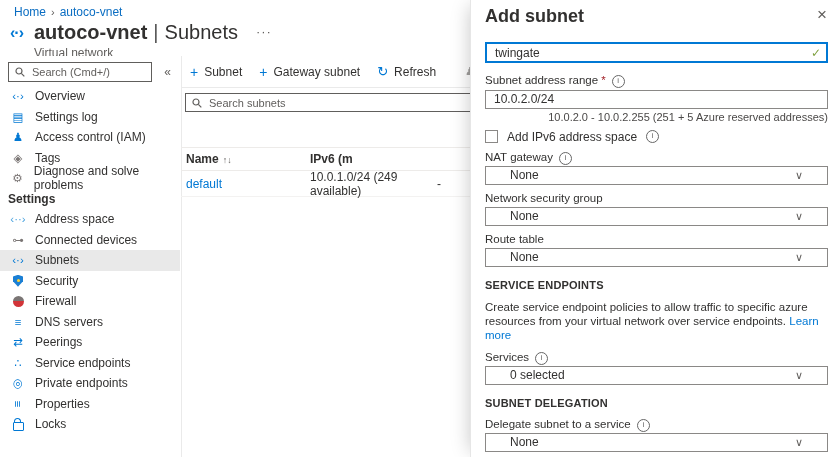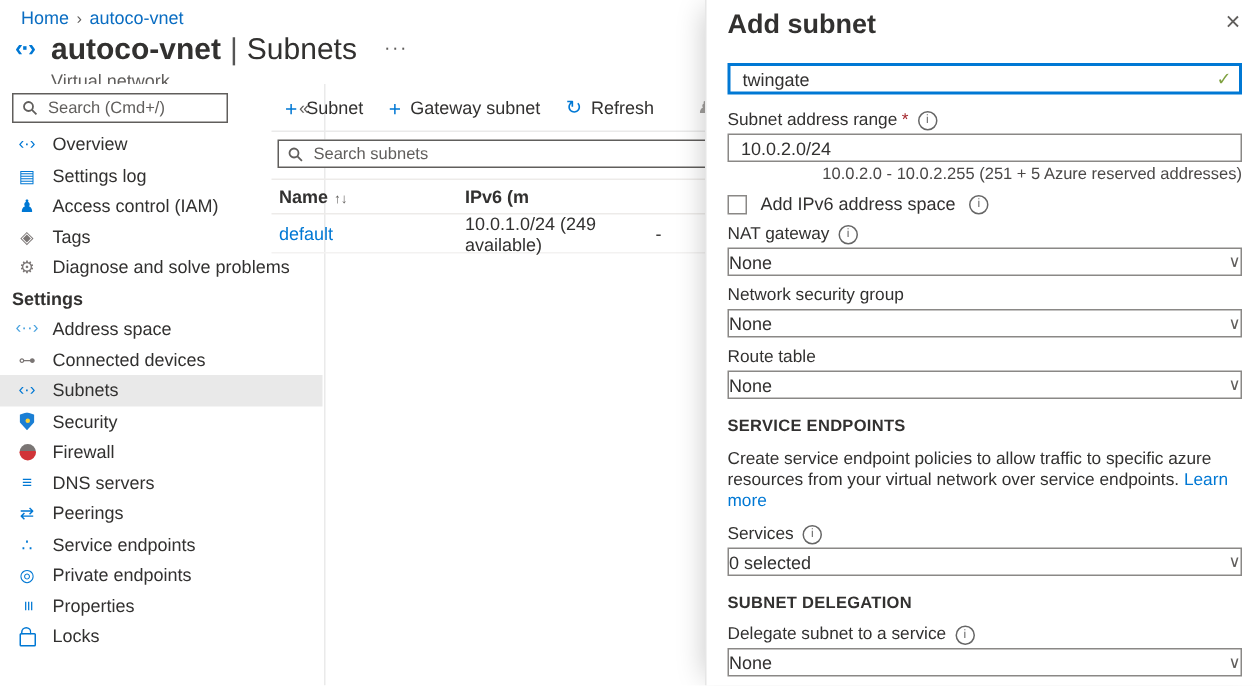--- a/index.html
+++ b/index.html
@@ -16,21 +16,21 @@
   .header{position:absolute;left:10px;top:21px;display:flex;align-items:flex-start;}
   .vnet-icon{color:#0078d4;font-size:16px;font-weight:bold;width:24px;letter-spacing:-1px;margin-top:3px;}
   .title-line{font-size:20px;line-height:22px;white-space:nowrap;}
   .title-bold{font-weight:bold;color:#323130;}
   .title-sep{color:#555;padding:0 6px;font-weight:300;}
   .title-light{color:#323130;}
   .title-more{color:#605e5c;font-size:13px;letter-spacing:1px;margin-left:18px;cursor:pointer;vertical-align:3px;}
   .subtitle{font-size:12px;color:#605e5c;margin-top:3px;text-decoration:underline;}
 
   
-  .sidebar{position:absolute;left:0;top:56px;width:181px;bottom:0;border-right:1px solid #eaeaea;background:#fff;padding-left:35px;}
+  .sidebar{position:absolute;left:0;top:56px;width:181px;bottom:0;border-right:1px solid #eaeaea;background:#fff;}
   .sb-search{position:absolute;left:8px;top:6px;width:144px;height:20px;border:1px solid #605e5c;
              display:flex;align-items:center;gap:5px;padding:0 6px;box-sizing:border-box;background:#fff;}
   .sb-search input{border:none;outline:none;flex:1;font-size:11px;font-family:inherit;color:#323130;min-width:0;}
   .sb-search input::placeholder{color:#605e5c;}
   .collapse-btn{position:absolute;right:10px;top:9px;color:#605e5c;font-size:12px;cursor:pointer;}
   .nav{position:absolute;left:0;right:1px;top:30px;}
   .nav-item{display:flex;align-items:center;height:20.5px;padding-left:10px;font-size:12px;cursor:pointer;}
   .nav-item.selected{background:#e9e9e9;}
   .nav-heading{font-weight:bold;font-size:12px;padding-left:8px;height:20.5px;line-height:20.5px;}
   .nav-icon{width:16px;margin-right:9px;text-align:center;font-size:11.5px;display:flex;justify-content:center;align-items:center;}
@@ -54,21 +54,21 @@
   .tb-plus{color:#0078d4;font-size:14px;font-weight:400;}
   .tb-refresh{color:#0078d4;font-size:13px;}
   .tb-divider{width:1px;height:16px;background:#d2d0ce;margin:0 12px 0 0;}
   .tb-item.disabled{color:#a19f9d;cursor:default;}
   .tb-person{color:#a19f9d;font-size:11px;}
   .tb-clip{width:9px;height:12px;border:1px solid #a19f9d;flex:none;}
   .list-search{position:absolute;left:4px;top:37px;width:300px;height:19px;border:1px solid #605e5c;
                display:flex;align-items:center;gap:5px;padding:0 6px;box-sizing:border-box;background:#fff;}
   .list-search input{border:none;outline:none;flex:1;font-size:11px;font-family:inherit;color:#323130;min-width:0;}
   .list-search input::placeholder{color:#605e5c;}
-  .grid-head,.grid-row{display:grid;grid-template-columns:124px 127px 1fr;padding-left:5px;align-items:center;}
+  .grid-head,.grid-row{display:grid;grid-template-columns:124px 127px 1fr;padding-left:5px;align-items:center;margin-top:28px;}
   .grid-head{position:absolute;left:0;right:-10px;top:63px;height:22px;border-top:1px solid #edebe9;
              border-bottom:1px solid #edebe9;font-size:12px;font-weight:bold;}
   .sort{font-size:9px;color:#605e5c;font-weight:normal;margin-left:4px;}
   .grid-row{position:absolute;left:0;right:-10px;top:86px;height:26px;border-bottom:1px solid #f3f2f1;font-size:12px;}
   .cell-link{color:#0078d4;cursor:pointer;}
   .cell-val{color:#323130;}
 
   
   .panel{position:absolute;right:0;top:0;width:370px;height:457px;background:#fff;z-index:10;
          border-left:1px solid #e6e6e6;box-shadow:-6px 0 18px -6px rgba(0,0,0,0.22);box-sizing:border-box;}
@@ -82,21 +82,21 @@
   .inwrap{position:relative;margin-bottom:10px;}
   .inp{box-sizing:border-box;width:100%;height:19px;border:1px solid #8a8886;font-size:12px;
        padding:0 8px;font-family:inherit;color:#323130;outline:none;background:#fff;}
   .inp.focused{border:2px solid #0078d4;height:21px;}
   .valid-check{position:absolute;right:7px;top:50%;transform:translateY(-52%);color:#7fa140;font-size:12px;}
   .helper{display:block;text-align:right;font-size:11px;color:#4a4847;margin-top:2px;height:13px;line-height:13px;}
   .cb-row{display:flex;align-items:center;gap:9px;margin-top:6px;height:14px;}
   .cb-box{width:13px;height:13px;border:1px solid #8a8886;box-sizing:border-box;background:#fff;cursor:pointer;flex:none;}
   .cb-lbl{font-size:12px;color:#323130;}
   .dd{box-sizing:border-box;height:19px;border:1px solid #8a8886;display:flex;justify-content:space-between;
-      align-items:center;padding:0 0;font-size:12px;background:#fff;cursor:pointer;}
+      align-items:center;padding:0 24px;font-size:12px;background:#fff;cursor:pointer;}
   .chev{color:#605e5c;font-size:11px;}
   .sec-h{font-size:11px;font-weight:bold;color:#323130;letter-spacing:0.2px;height:13px;line-height:13px;}
   .desc{font-size:11.5px;color:#323130;line-height:14px;}
   .desc a{color:#0078d4;text-decoration:none;cursor:pointer;}
   .mt6{margin-top:6px;} .mt7{margin-top:7px;} .mt8{margin-top:8px;} .mt12{margin-top:12px;}
   .search-glass{flex:none;display:block;}
 </style>
 </head>
 <body>
 

